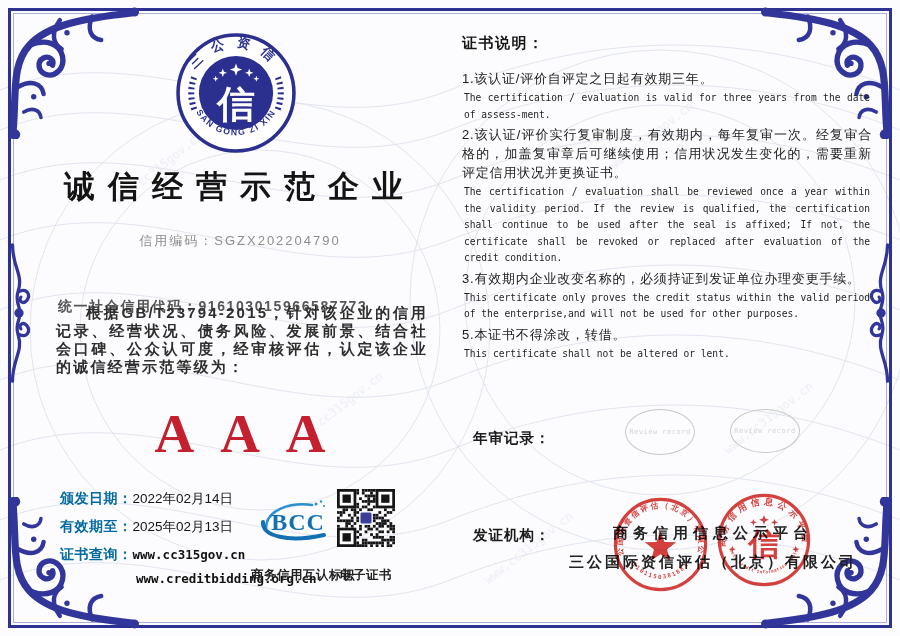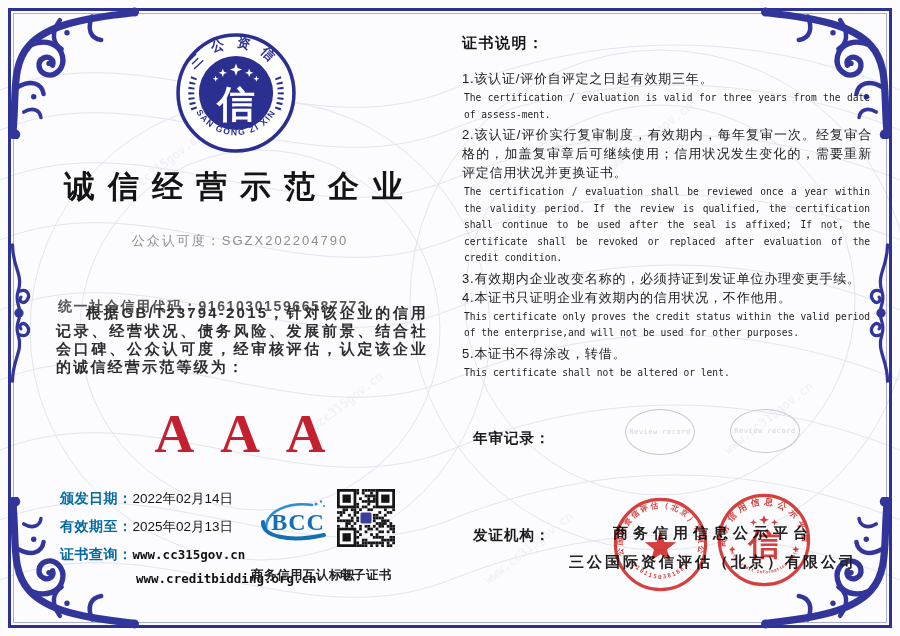--- a/index.html
+++ b/index.html
@@ -225,21 +225,21 @@
         <path d="M40,43 l.8,2.2 2.2,.8 -2.2,.8 -.8,2.2 -.8,-2.2 -2.2,-.8 2.2,-.8 z"></path>
         <path d="M80,43 l.8,2.2 2.2,.8 -2.2,.8 -.8,2.2 -.8,-2.2 -2.2,-.8 2.2,-.8 z"></path>
       </g>
       <text x="60" y="84" text-anchor="middle" font-family="Liberation Serif,serif" font-size="37" font-weight="700" fill="#ffffff">信</text>
     </svg>
   </div>
 
   <div class="cert-title">诚信经营示范企业</div>
 
   <div class="credit-code">
-    <span>公众认可度：</span><span>SGZX202204790</span>
+    <span>信用编码：</span><span>SGZX202204790</span>
   </div>
 
   <div class="uscc">
     <span>统一社会信用代码：</span><span>916103015966587773</span>
   </div>
 
   <div class="statement">根据GB/T23794-2015，针对该企业的信用记录、经营状况、债务风险、发展前景、结合社会口碑、公众认可度，经审核评估，认定该企业的诚信经营示范等级为：</div>
 
   <div class="grade">AAA</div>
 
@@ -425,21 +425,20 @@
   </div>
   <div class="qr-caption">电子证书</div>
 
   <div class="instructions">
     <p class="instr-heading">证书说明：</p>
     <p class="instr-zh">1.该认证/评价自评定之日起有效期三年。</p>
     <p class="instr-en">The certification / evaluation is valid for three years from the date of assess-ment.</p>
     <p class="instr-zh">2.该认证/评价实行复审制度，有效期内，每年复审一次。经复审合格的，加盖复审章后可继续使用；信用状况发生变化的，需要重新评定信用状况并更换证书。</p>
     <p class="instr-en">The certification / evaluation shall be reviewed once a year within the validity period. If the review is qualified,  the certification shall continue to be used after the seal is affixed; If not, the certificate shall be revoked or replaced after evaluation of the credit condition.</p>
     <p class="instr-zh">3.有效期内企业改变名称的，必须持证到发证单位办理变更手续。</p>
-    <p class="instr-zh">4.本证书只证明企业有效期内的信用状况，不作他用。</p>
     <p class="instr-en">This certificate only proves the credit status within the valid period of the enterprise,and will not be used for other purposes.</p>
     <p class="instr-zh">5.本证书不得涂改，转借。</p>
     <p class="instr-en">This certificate shall not be altered or lent.</p>
   </div>
 
   <div class="annual-label">年审记录：</div>
   <div class="review-ellipse re1">
     <span>Review record</span>
   </div>
   <div class="review-ellipse re2">

